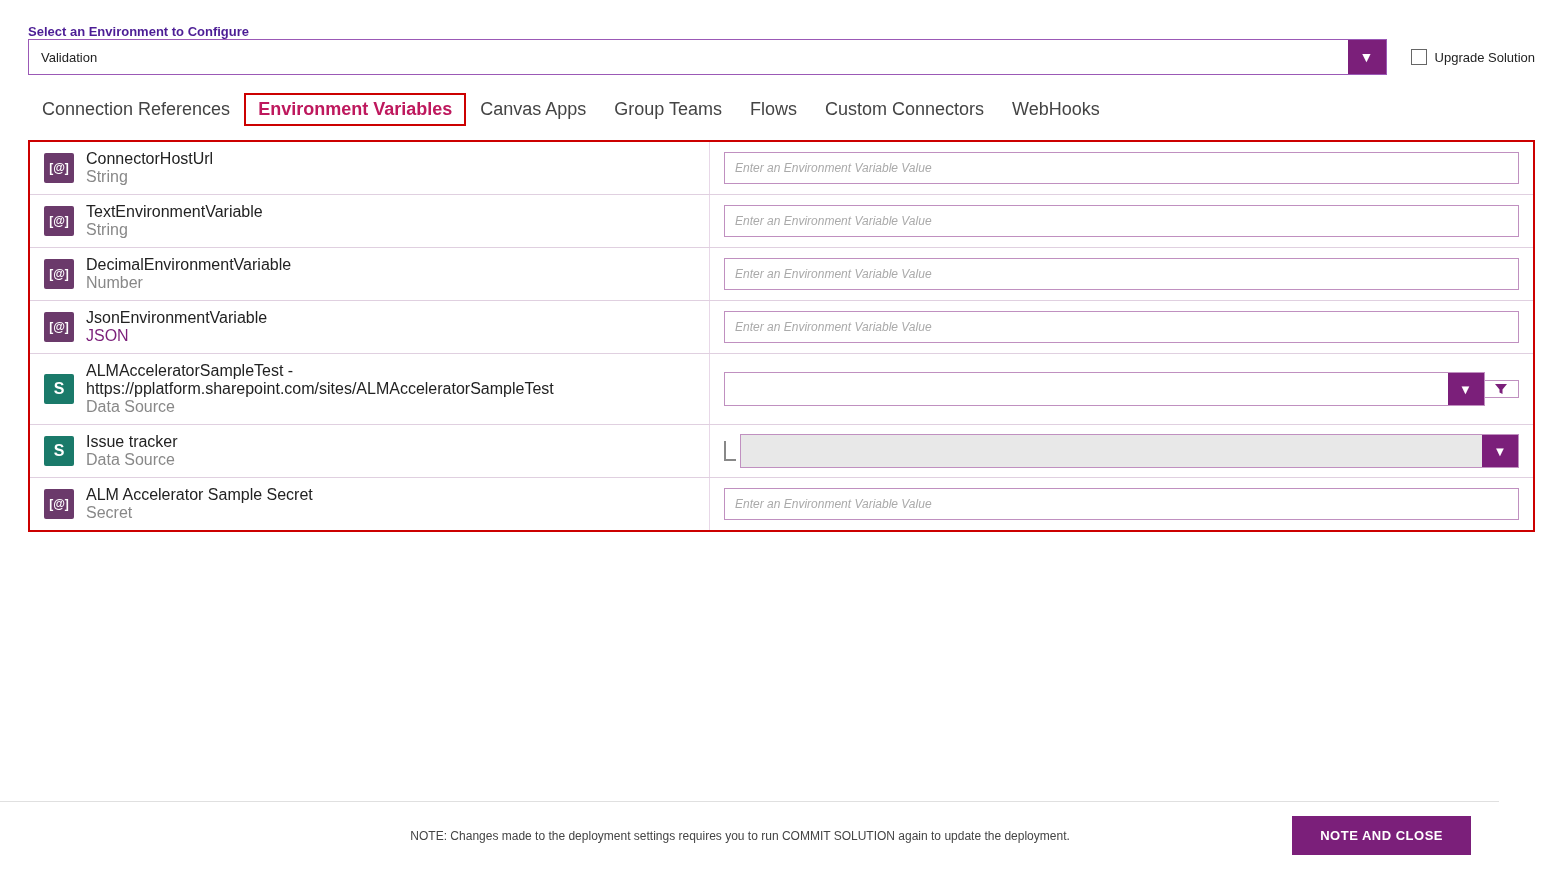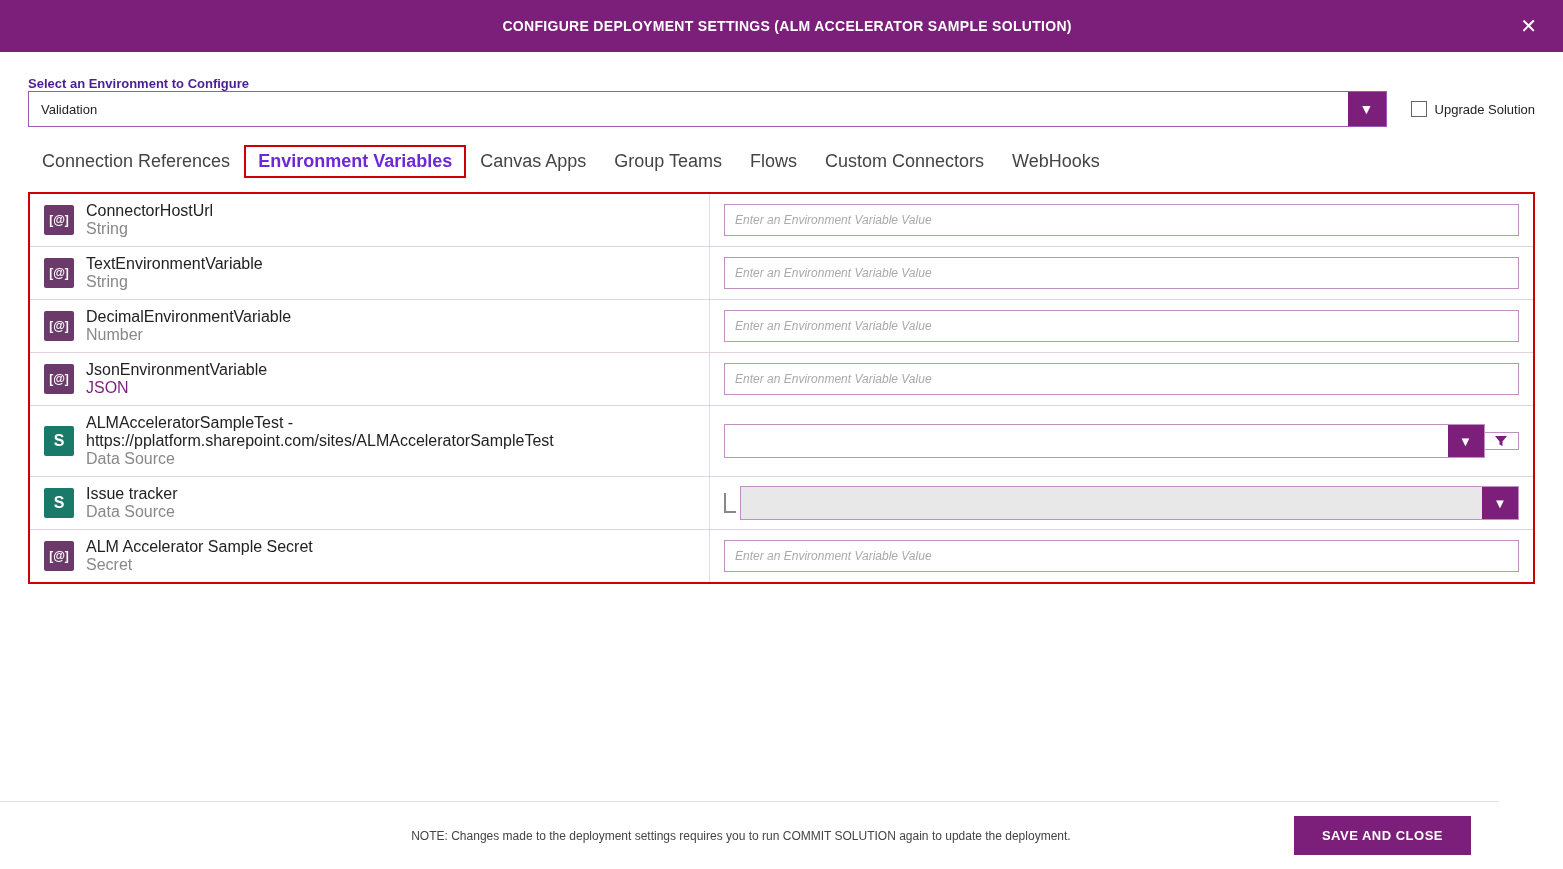--- a/index.html
+++ b/index.html
@@ -128,21 +128,21 @@
     .tab-item {
       padding: 6px 14px;
       font-size: 18px;
       color: #444;
       cursor: pointer;
       white-space: nowrap;
     }
 
     .tab-item.active {
       font-weight: 700;
-      color: #6d28d9;
+      color: #be185d;
       border: 2px solid #cc0000;
       padding: 4px 12px;
     }
 
     .vars-table {
       border: 2px solid #cc0000;
       border-collapse: collapse;
       width: 100%;
     }
 
@@ -341,25 +341,20 @@
       cursor: pointer;
       letter-spacing: 0.5px;
       white-space: nowrap;
     }
   </style>
 </head>
 <body>
 
 <div class="modal">
 
-  <div class="modal-header">
-    <div style="flex:0 0 40px;"></div>
-    <div class="modal-header-title">CONFIGURE DEPLOYMENT SETTINGS (ALM Accelerator Sample Solution)</div>
-    <button class="close-btn">✕</button>
-  </div>
 
   <div class="modal-body">
 
     <div class="section-label">Select an Environment to Configure</div>
     <div class="env-select-row">
       <div class="env-select-wrapper">
         <div class="env-select-value">Validation</div>
         <div class="env-select-arrow">▼</div>
       </div>
       <div class="upgrade-solution-row">
@@ -498,16 +493,16 @@
           <input class="var-input" type="text" placeholder="Enter an Environment Variable Value" style="">
         </div>
       </div>
 
     </div>
   </div>
 
   <div class="modal-footer">
     <div style="flex:0 0 160px;"></div>
     <div class="footer-note">NOTE: Changes made to the deployment settings requires you to run COMMIT SOLUTION again to update the deployment.</div>
-    <button class="save-close-btn">SAVE AND CLOSE</button>
+    <button class="save-close-btn">NOTE AND CLOSE</button>
   </div>
 
 </div>
 
 </body></html>

